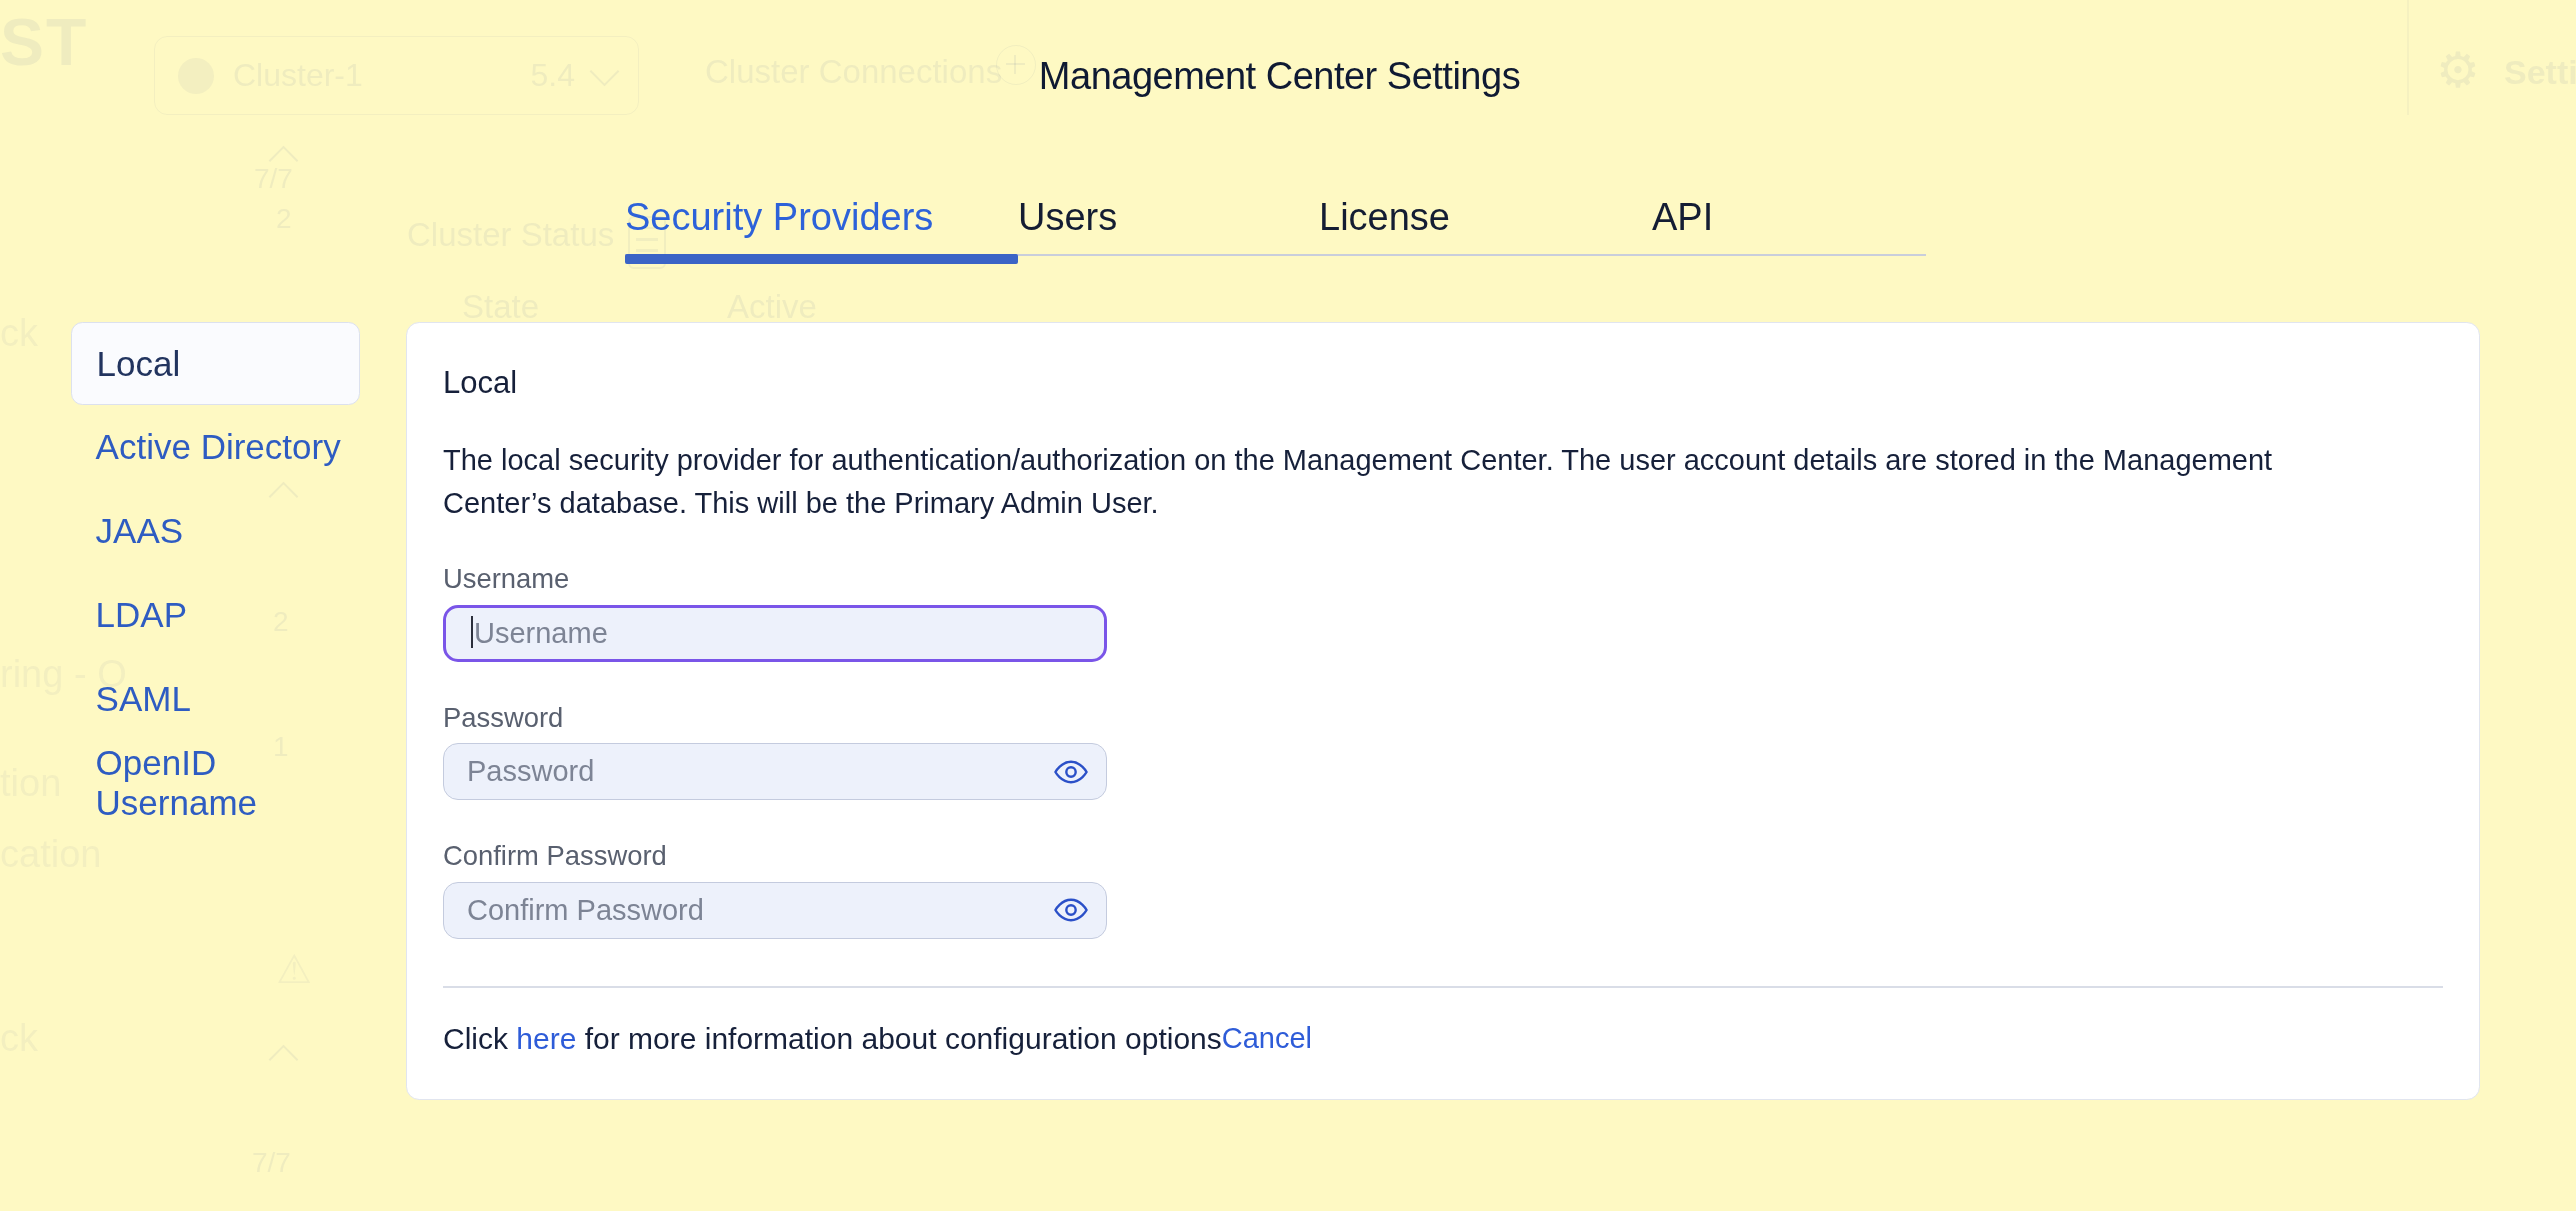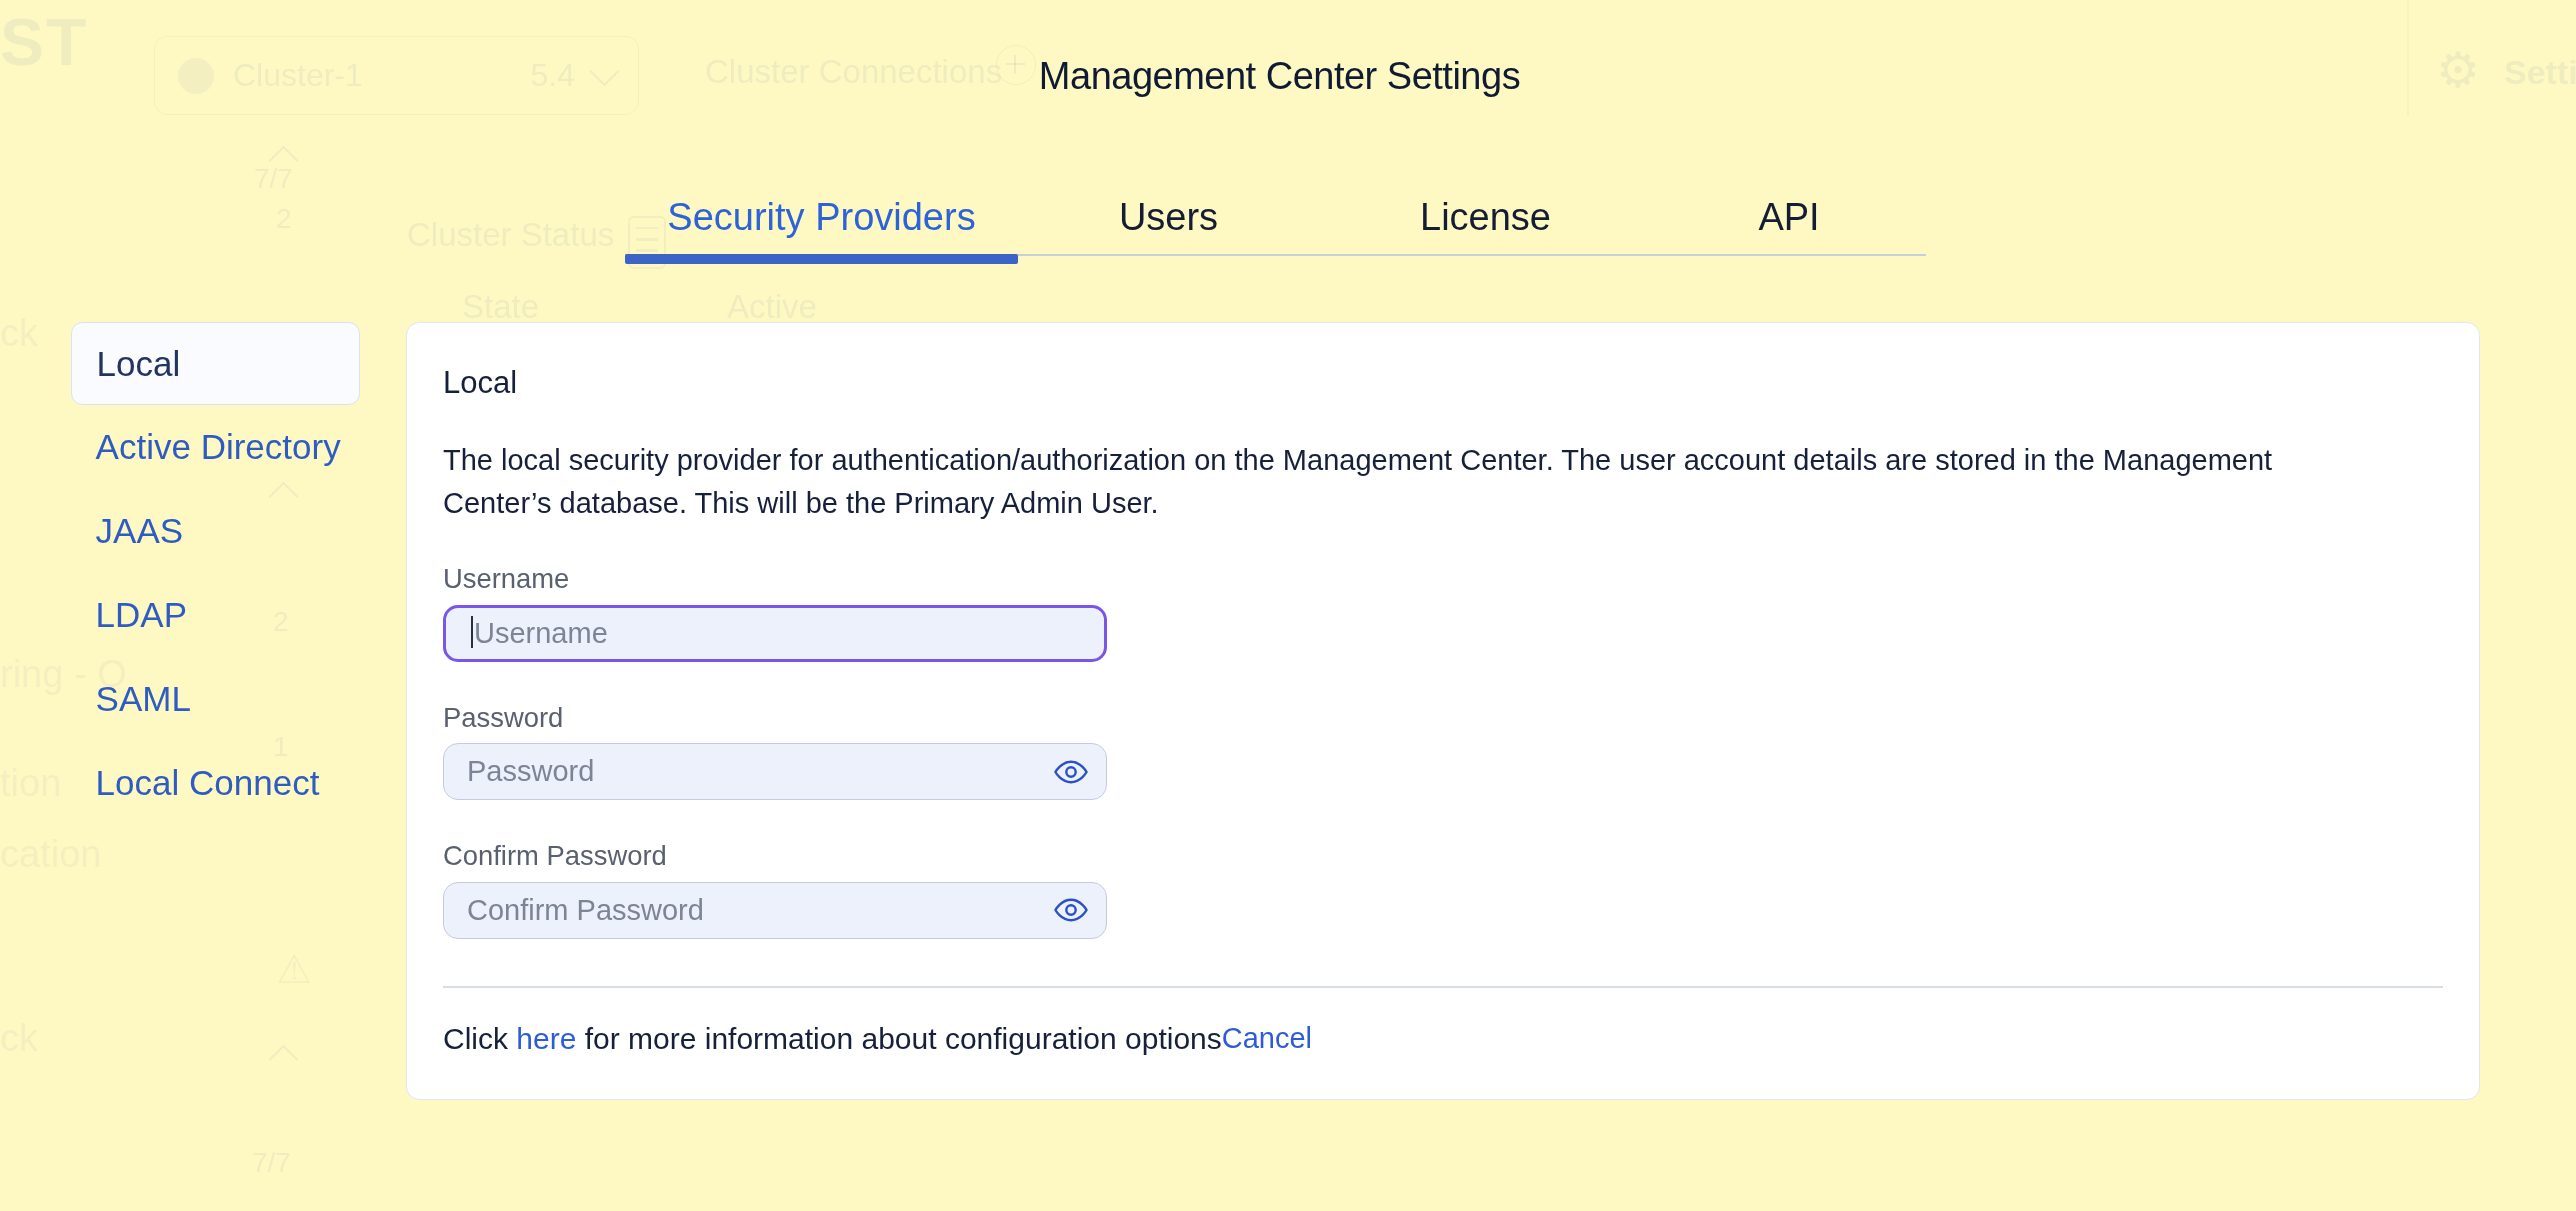--- a/index.html
+++ b/index.html
@@ -36,21 +36,21 @@
   .bg-badge{font-size:28px;}
   .bg-frag{font-size:38px;color:rgba(36,64,138,0.05);}
   .bg-warn{left:276px;top:946px;font-size:40px;font-family:"DejaVu Sans",sans-serif;color:rgba(36,64,138,0.05);}
 
   
   .title{position:absolute;left:2px;top:30px;width:2555px;text-align:center;z-index:2;
          font-size:38px;font-weight:500;letter-spacing:-0.5px;color:#0f1a33;}
 
   .tabs{position:absolute;left:625px;top:195px;width:1301px;display:flex;z-index:2;
         border-bottom:2.8px solid #c9cedb;}
-  .tab{font-size:38px;line-height:45px;padding-bottom:14px;text-align:center;color:#141d33;cursor:pointer;}
+  .tab{font-size:38px;line-height:45px;padding-bottom:14px;text-align:left;color:#141d33;cursor:pointer;}
   .tab.t1{width:393px;color:#2d62d9;}
   .tab.t2{width:301px;}
   .tab.t3{width:274px;}
   .tab.t4{width:333px;}
   .tab-indicator{position:absolute;left:0;top:59px;width:393px;height:10.4px;background:#3b64c6;border-radius:1.9px;}
 
   .sidebar{position:absolute;left:71px;top:322px;width:289px;z-index:2;}
   .side-item{height:84px;display:flex;align-items:center;padding-left:24.6px;box-sizing:border-box;
              font-size:35px;color:#2e5cc2;cursor:pointer;}
   .side-item.selected{height:83px;background:#fafbfe;border:1.9px solid #dce1ee;border-radius:11.4px;
@@ -137,21 +137,21 @@
     <div class="tab t3">API</div>
     <div class="tab-indicator"></div>
   </div>
 
   <nav class="sidebar">
     <div class="side-item selected">Local</div>
     <div class="side-item">Active Directory</div>
     <div class="side-item">JAAS</div>
     <div class="side-item">LDAP</div>
     <div class="side-item">SAML</div>
-    <div class="side-item">Local Connect</div>
+    <div class="side-item">OpenID Username</div>
   </nav>
 
   <section class="panel">
     <div class="panel-heading">Local</div>
     <p class="panel-desc">The local security provider for authentication/authorization on the Management Center. The user account details are stored in the Management Center’s database. This will be the Primary Admin User.</p>
 
     <div class="field">
       <label>Username</label>
       <div class="input-wrap focused">
         <input type="text" placeholder="Username" style="">

